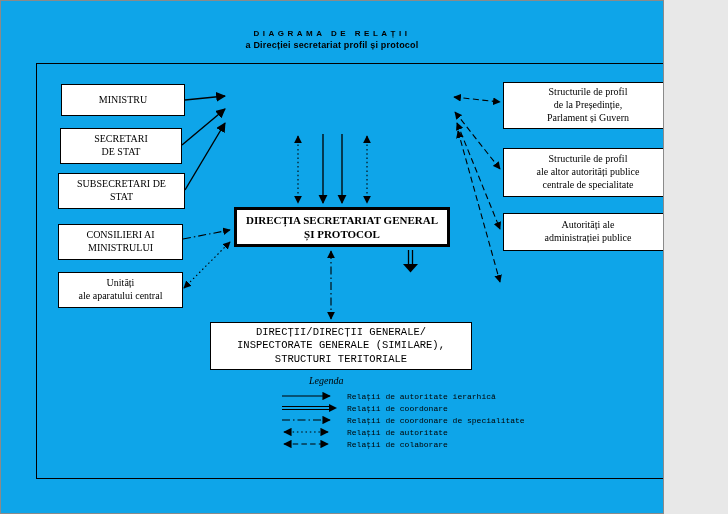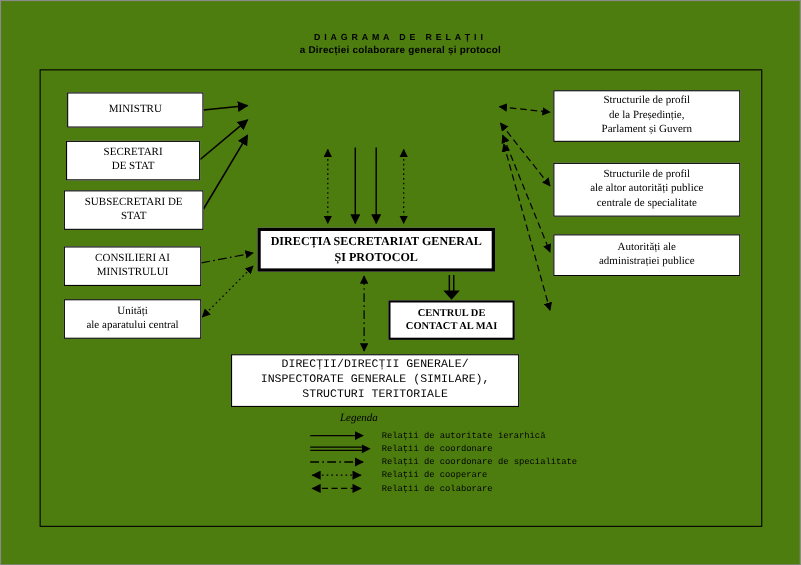--- a/index.html
+++ b/index.html
@@ -1,16 +1,16 @@
 <!DOCTYPE html>
 <html><head>
 <meta charset="utf-8">
 <style>
   html,body{margin:0;padding:0;background:#e8e8e8;}
-  #page{position:relative;width:728px;height:514px;background:#4d7c0f;overflow:hidden;
+  #page{position:relative;width:664px;height:514px;background:#0ea5e9;overflow:hidden;
         border:1px solid #8a8a8a;box-sizing:border-box;
         font-family:"Liberation Serif",serif;color:#000;}
   .title-line1{position:absolute;top:28px;left:0;width:100%;text-align:center;
         font-family:"Liberation Sans",sans-serif;font-weight:bold;font-size:8px;letter-spacing:3.5px;}
   .title-line2{position:absolute;top:39px;left:0;width:100%;text-align:center;
         font-family:"Liberation Sans",sans-serif;font-weight:bold;font-size:9px;letter-spacing:0.2px;}
   #frame{position:absolute;left:35px;top:62px;width:657px;height:416px;
         border:1.2px solid #000;box-sizing:border-box;}
   .box{position:absolute;box-sizing:border-box;background:#fff;border:1.2px solid #000;
         display:flex;align-items:center;justify-content:center;text-align:center;
@@ -22,38 +22,36 @@
   .legend-title{font-style:italic;font-size:10px;margin-left:28px;margin-bottom:4px;}
   .legend-row{display:flex;align-items:center;gap:8px;height:12px;font-family:Liberation Mono, monospace;}
   .legend-row span{font-size:8px;white-space:nowrap;}
 </style>
 </head>
 <body>
 
 <div id="page">
 
   <div class="title-line1">DIAGRAMA DE RELAȚII</div>
-  <div class="title-line2">a Direcției colaborare general și protocol</div>
+  <div class="title-line2">a Direcției secretariat profil și protocol</div>
 
   <div id="frame"></div>
 
   <div class="box" style="left:60px;top:83px;width:124px;height:32px;font-size:10px;">MINISTRU</div>
   <div class="box" style="left:59px;top:127px;width:122px;height:36px;font-size:10px;">SECRETARI
 DE STAT</div>
   <div class="box" style="left:57px;top:172px;width:127px;height:36px;font-size:10px;">SUBSECRETARI DE
 STAT</div>
   <div class="box" style="left:57px;top:223px;width:125px;height:36px;font-size:10px;">CONSILIERI AI
 MINISTRULUI</div>
   <div class="box" style="left:57px;top:271px;width:125px;height:36px;font-size:10px;">Unități
 ale aparatului central</div>
 
   <div class="box thick" style="left:233px;top:206px;width:216px;height:40px;font-size:11px;">DIRECȚIA SECRETARIAT GENERAL
 ȘI PROTOCOL</div>
-  <div class="box med" style="left:352px;top:272px;width:115px;height:36px;font-size:9.5px;">CENTRUL DE
-CONTACT AL MAI</div>
   <div class="box" style="left:209px;top:321px;width:262px;height:48px;font-size:10.5px;font-family:Liberation Mono, monospace;">DIRECȚII/DIRECȚII GENERALE/
 INSPECTORATE GENERALE (SIMILARE),
 STRUCTURI TERITORIALE</div>
 
   <div class="box" style="left:502px;top:81px;width:170px;height:47px;font-size:10px;">Structurile de profil
 de la Președinție,
 Parlament și Guvern</div>
   <div class="box" style="left:502px;top:147px;width:170px;height:49px;font-size:10px;">Structurile de profil
 ale altor autorități publice
 centrale de specialitate</div>
@@ -119,21 +117,21 @@
       <svg width="58" height="10">
         <line x1="1" y1="5" x2="49" y2="5" stroke="#000" stroke-width="1.2" stroke-dasharray="8,3,1.5,3" marker-end="url(#ah)"></line>
       </svg>
       <span>Relații de coordonare de specialitate</span>
     </div>
 
     <div class="legend-row">
       <svg width="58" height="10">
         <line x1="3" y1="5" x2="47" y2="5" stroke="#000" stroke-width="1.2" stroke-dasharray="1.5,2.8" marker-start="url(#ahr)" marker-end="url(#ah)"></line>
       </svg>
-      <span>Relații de cooperare</span>
+      <span>Relații de autoritate</span>
     </div>
 
     <div class="legend-row">
       <svg width="58" height="10">
         <line x1="3" y1="5" x2="47" y2="5" stroke="#000" stroke-width="1.2" stroke-dasharray="5.5,3.2" marker-start="url(#ahr)" marker-end="url(#ah)"></line>
       </svg>
       <span>Relații de colaborare</span>
     </div>
   </div>
 

